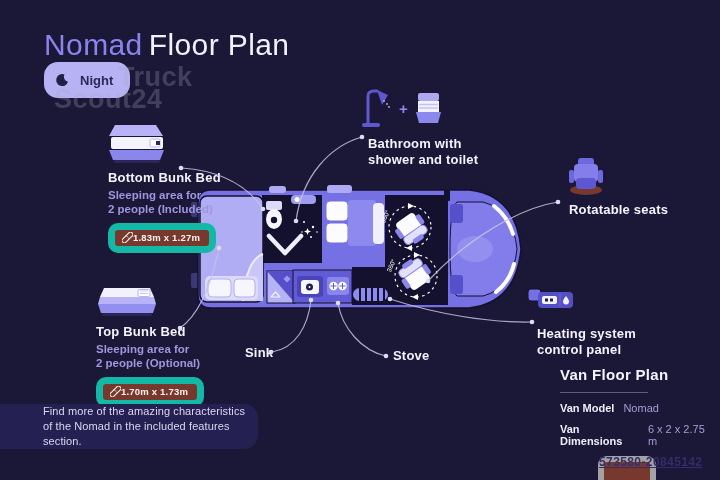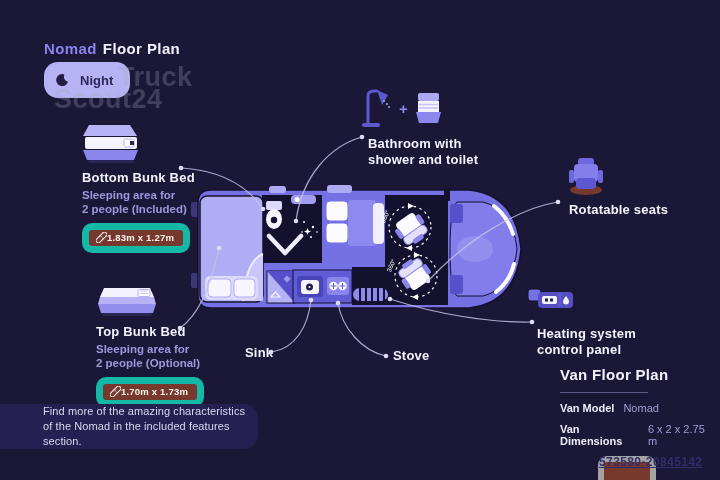--- a/index.html
+++ b/index.html
@@ -4,21 +4,21 @@
 <style>
   html,body{margin:0;padding:0;background:#0e0c22;}
   .stage{
     position:relative;width:720px;height:480px;overflow:hidden;
     background:#1a1737;
     font-family:"Liberation Sans", sans-serif;
     -webkit-font-smoothing:antialiased;
   }
   .abs{position:absolute;}
   
-  .title{left:44px;top:28px;font-size:15px;font-weight:700;letter-spacing:.4px;margin-top:12px;}
+  .title{left:44px;top:28px;font-size:30px;font-weight:400;letter-spacing:.4px;}
   .t-accent{color:#8b84ee;}
   .t-rest{color:#f2f0fc;margin-left:6px;}
   
   .night-btn{
     left:44px;top:62px;height:36px;display:flex;align-items:center;gap:11px;
     background:#b6b2f4;border-radius:14px;padding:0 17px 0 11px;cursor:pointer;z-index:2;
   }
   .night-btn span{font-size:13px;font-weight:bold;color:#2b2757;}
   
   .watermark{
@@ -28,21 +28,21 @@
   .wm1{margin-left:64px;}
   
   .ann-title{font-size:13px;font-weight:bold;color:#f4f2fd;letter-spacing:.2px;line-height:16px;}
   .ann-sub{font-size:11.5px;font-weight:bold;color:#9e97dd;line-height:13.5px;margin-top:3px;}
   .dim-badge{
     display:inline-flex;align-items:center;margin-top:7px;
     background:#77392e;border:7px solid #14b8a6;border-radius:10px;
     padding:2px 9px 3px 7px;
   }
   .dim-badge span{font-size:9.5px;font-weight:bold;color:#fdf3ef;letter-spacing:.2px;}
-  .grp-bottom-bunk{left:82px;top:124px;}
+  .grp-bottom-bunk{left:108px;top:124px;}
   .grp-top-bunk{left:96px;top:286px;}
   .grp-bathroom{left:356px;top:88px;}
   .bath-icons{display:flex;align-items:center;gap:6px;margin-left:4px;}
   .plus{color:#8f8aee;font-size:15px;font-weight:bold;}
   .bath-label{margin-top:8px;margin-left:12px;}
   .grp-seats{left:563px;top:156px;}
   .grp-heating{left:536px;top:292px;}
   .heat-label{margin-top:18px;margin-left:1px;}
   .lbl-sink{left:245px;top:345px;}
   .lbl-stove{left:393px;top:348px;}

